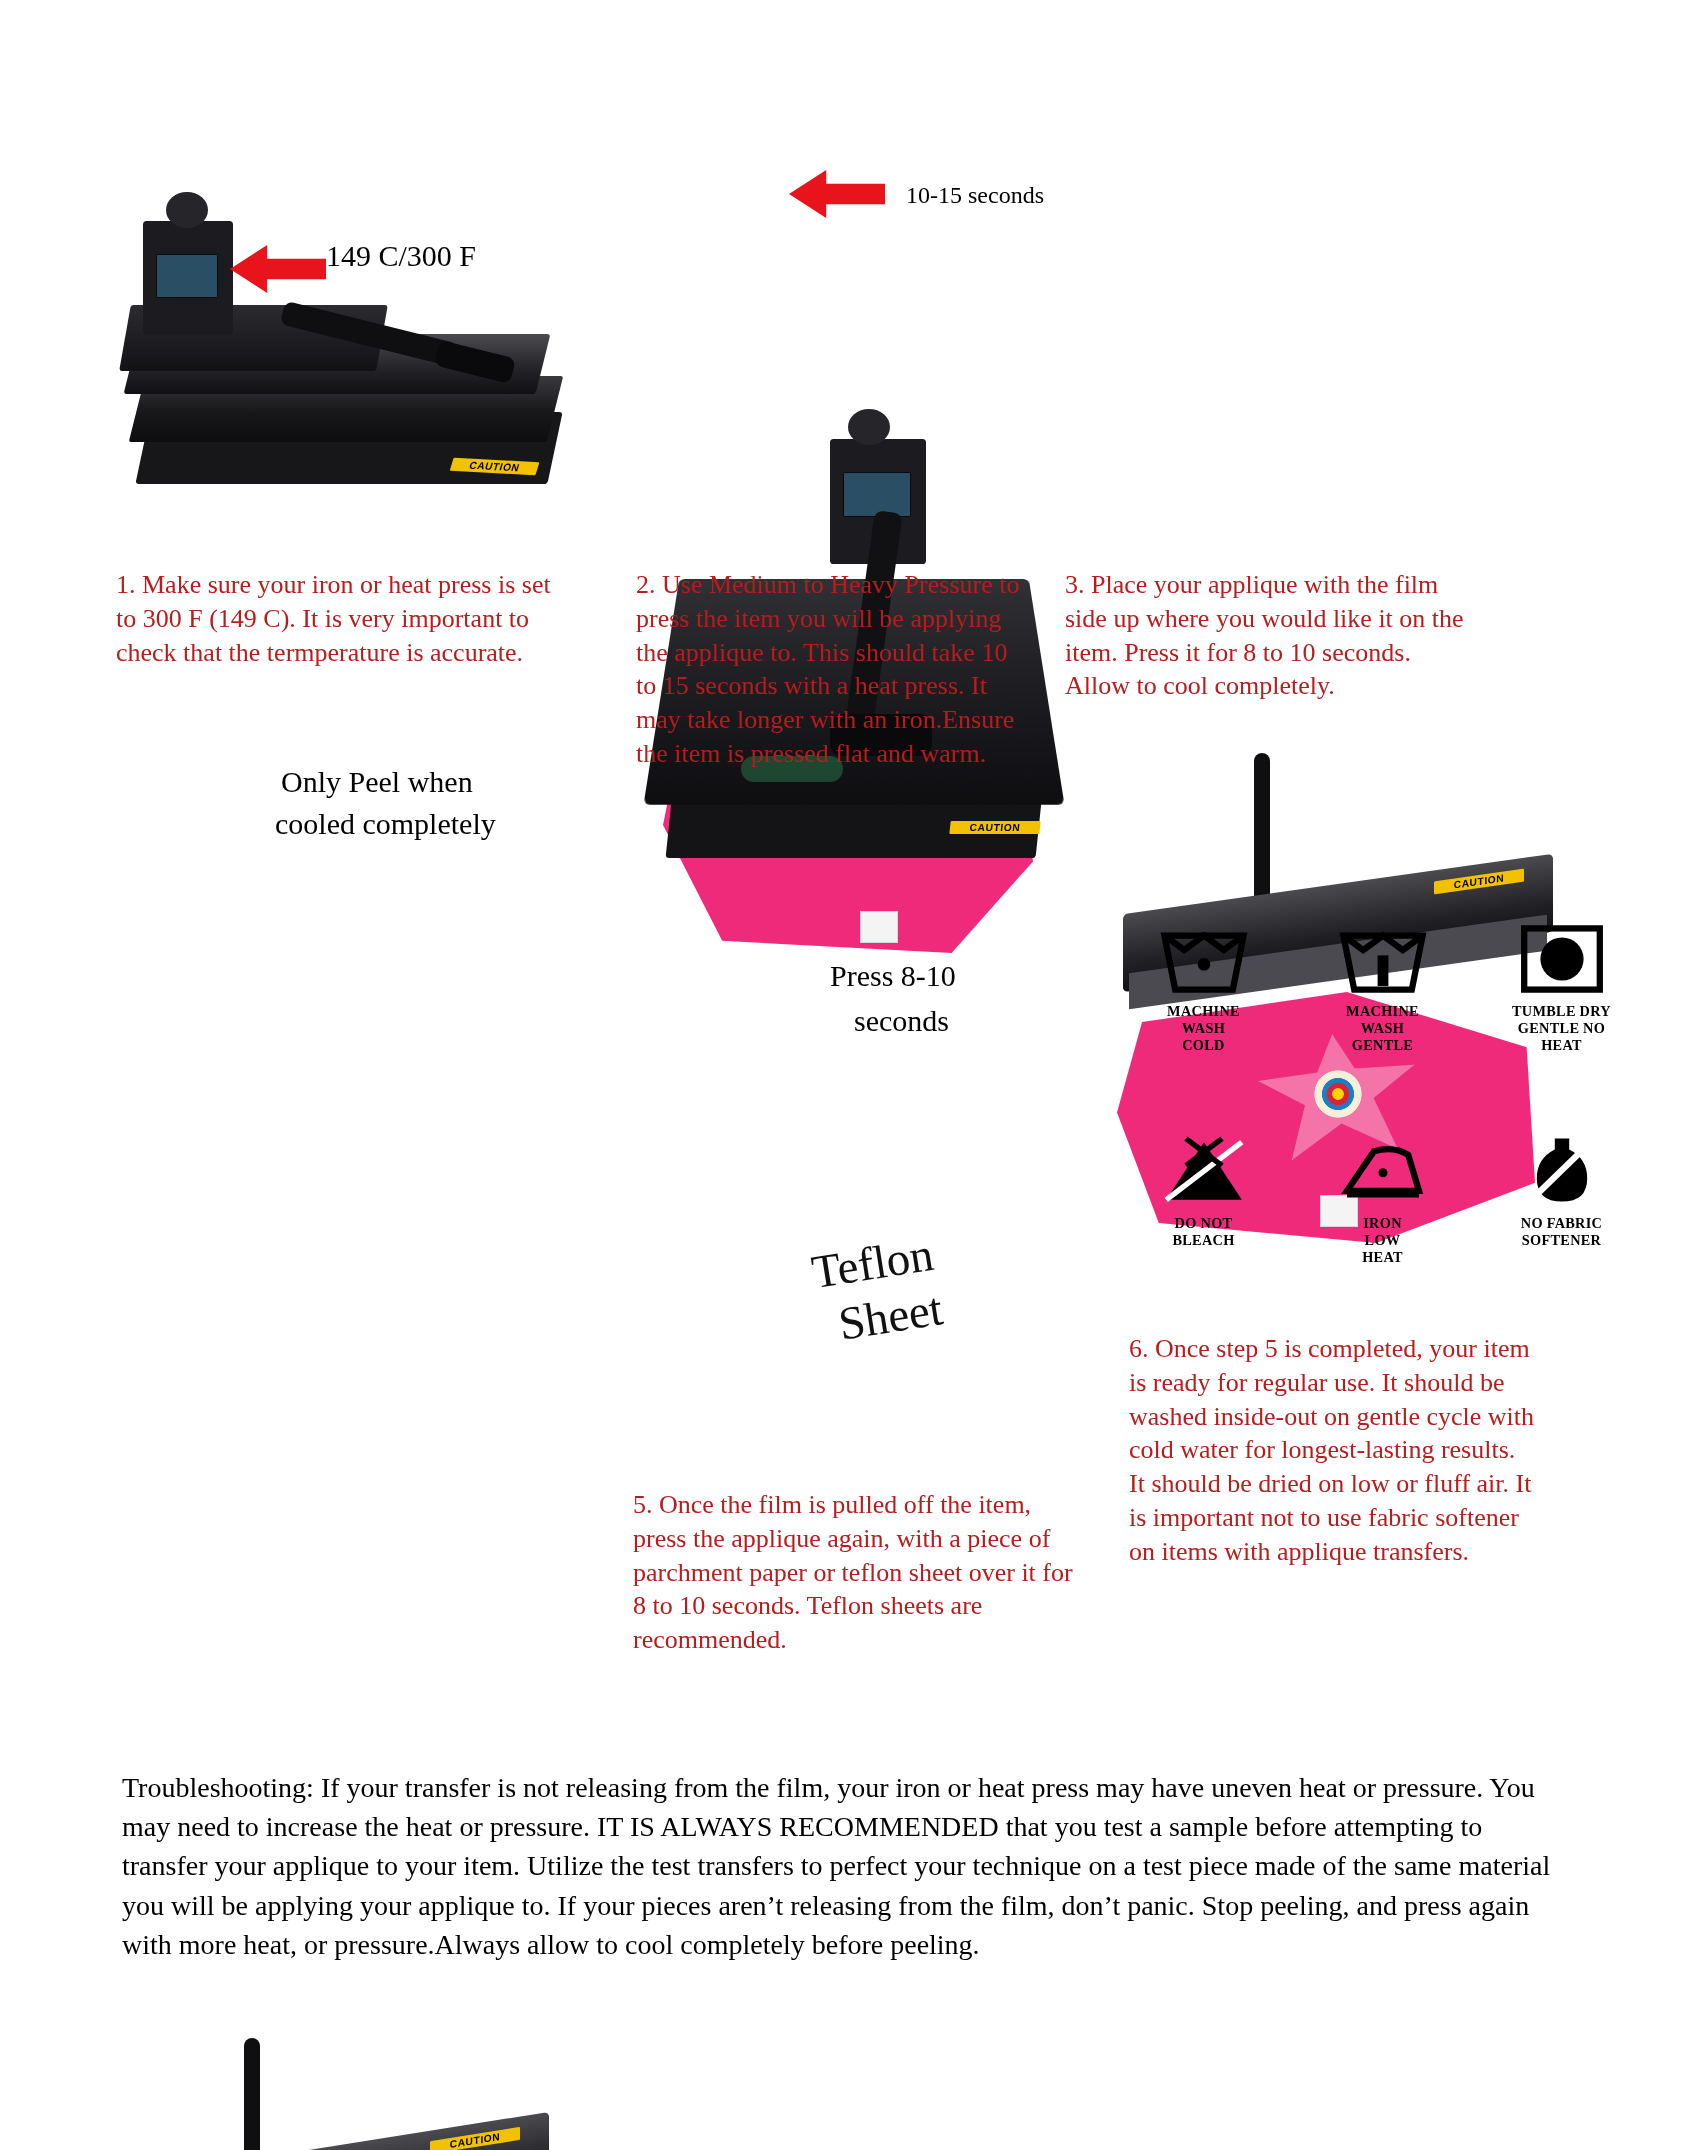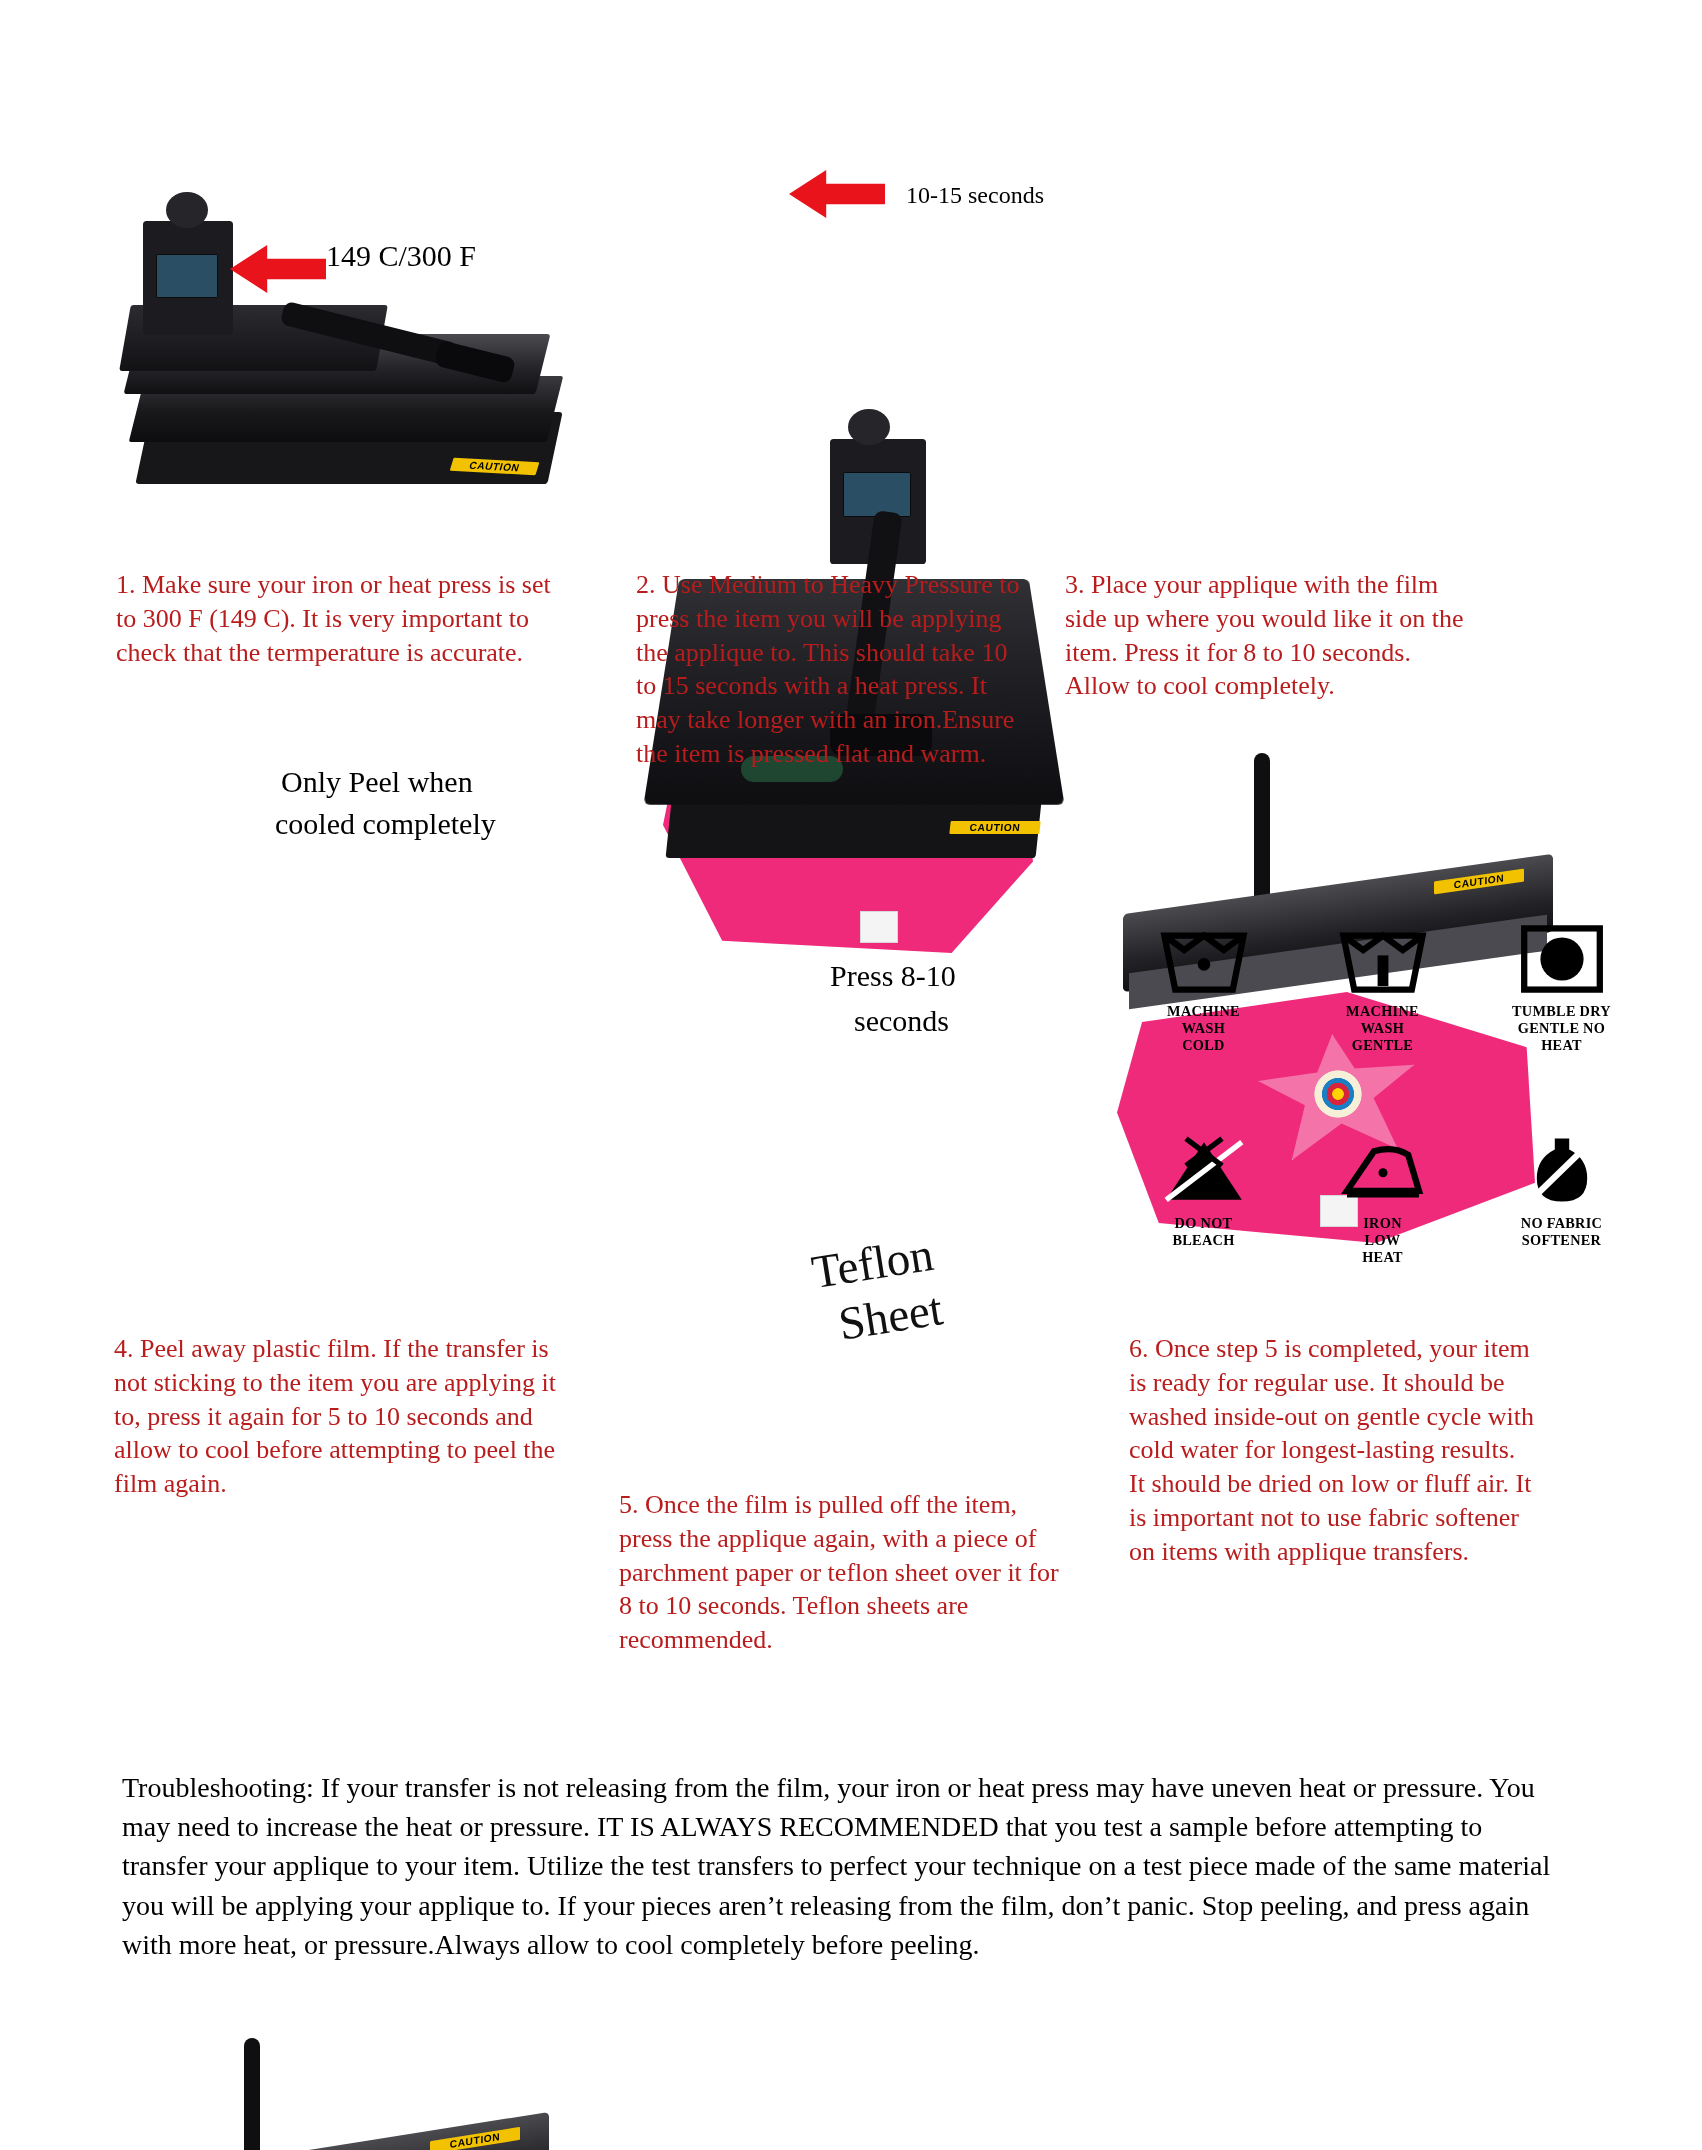--- a/index.html
+++ b/index.html
@@ -297,23 +297,22 @@
 SOFTENER</div>
     </div>
   </div>
 
   <div class="abs cap" style="left:116px; top:568px; width:442px;">1. Make sure your iron or heat press is set to 300 F (149 C). It is very important to check that the termperature is accurate.</div>
 
   <div class="abs cap" style="left:636px; top:568px; width:388px;">2. Use Medium to Heavy Pressure to press the item you will be applying the applique to. This should take 10 to 15 seconds with a heat press. It may take longer with an iron.Ensure the item is pressed flat and warm.</div>
 
   <div class="abs cap" style="left:1065px; top:568px; width:406px;">3. Place your applique with the film side up where you would like it on the item. Press it for 8 to 10 seconds. Allow to cool completely.</div>
 
-  <div class="abs cap" style="left:114px; top:1332px; width:454px;">4. Peel away plastic film. If the transfer is not sticking to the item you are applying it to, press  it again for 5 to 10 seconds and allow to cool before attempting to peel the film again.</div>
-
-  <div class="abs cap" style="left:619px; top:1488px; width:454px;">5. Once the film is pulled off the item, press the applique again, with a piece of parchment paper or teflon sheet over it for 8 to 10 seconds. Teflon sheets are recommended.</div>
+
+  <div class="abs cap" style="left:633px; top:1488px; width:454px;">5. Once the film is pulled off the item, press the applique again, with a piece of parchment paper or teflon sheet over it for 8 to 10 seconds. Teflon sheets are recommended.</div>
 
   <div class="abs cap" style="left:1129px; top:1332px; width:418px; white-space:pre-line;">6. Once step 5 is completed, your item is ready for regular use. It should be washed inside-out on gentle cycle with cold water for longest-lasting results.
 It should be dried on low or fluff air. It is important not to use fabric softener on items with applique transfers.</div>
 
   <div class="troubleshoot" style="left:122px; top:1768px; width:1452px;">Troubleshooting: If your transfer is not releasing from the film, your iron or heat press may have uneven heat or pressure. You may need to increase the heat or pressure. IT IS ALWAYS RECOMMENDED that you test a sample before attempting to transfer your applique to your item. Utilize the test transfers to perfect your technique on a test piece made of the same material you will be applying your applique to. If your pieces aren’t releasing from the film, don’t panic. Stop peeling, and press again with more heat, or pressure.Always allow to cool completely before peeling.</div>
 
 </div>
 
 
 </body></html>

